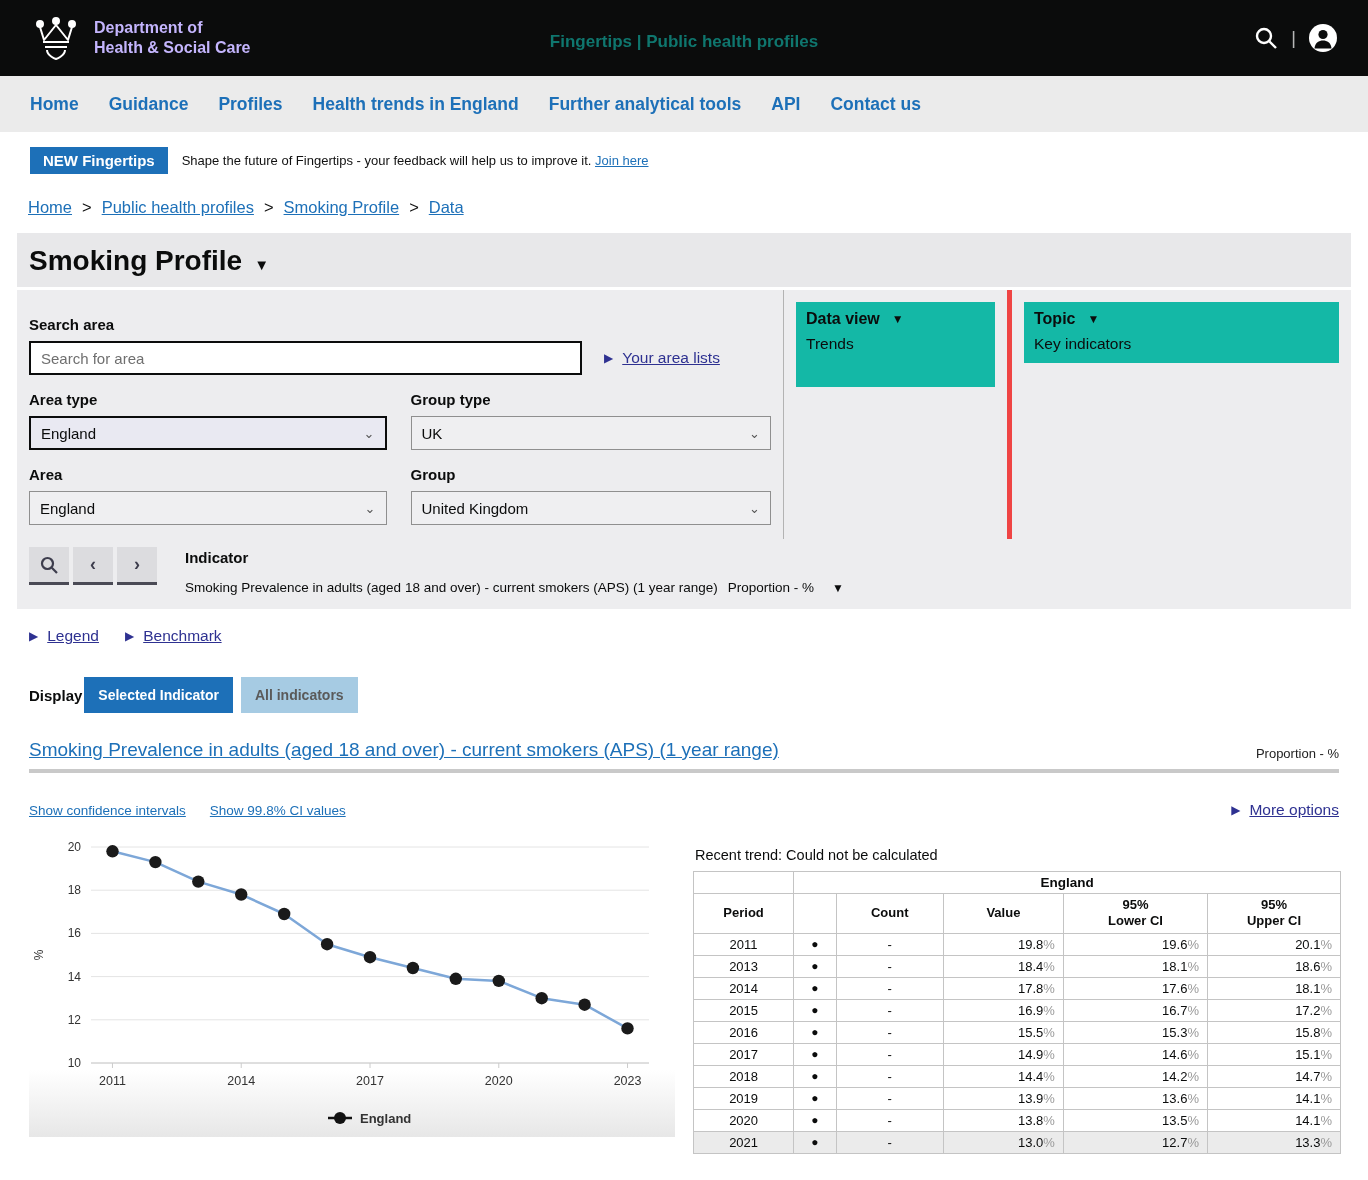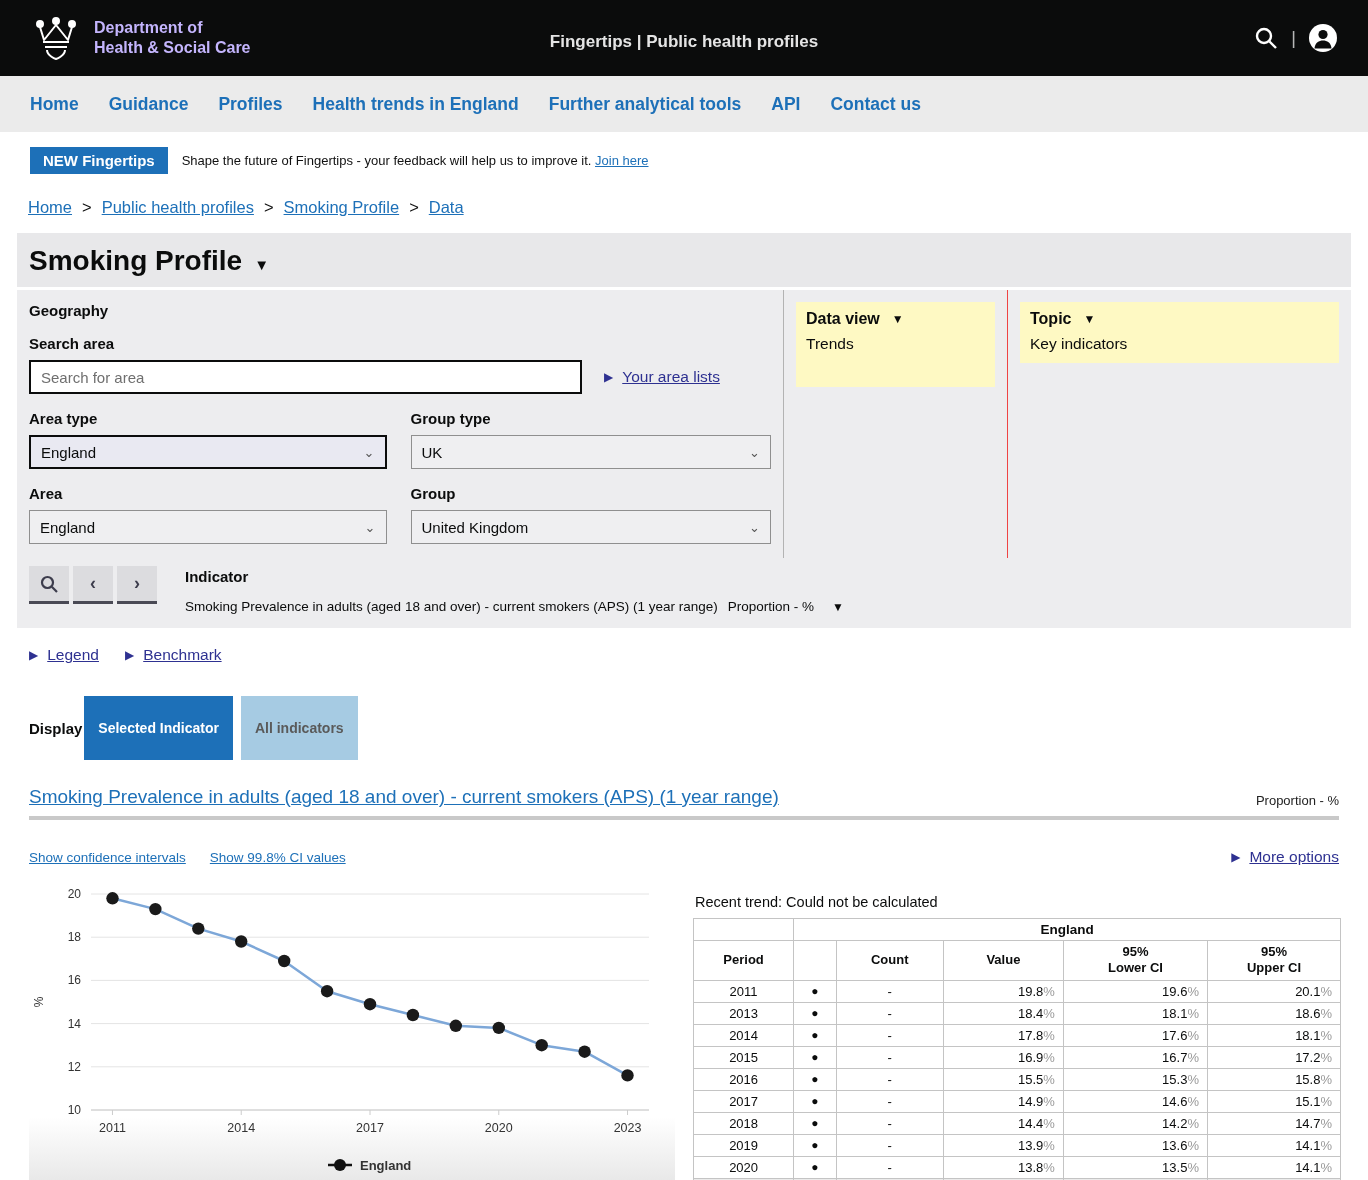--- a/index.html
+++ b/index.html
@@ -10,21 +10,21 @@
     font-family:"Liberation Sans", sans-serif;
   }
   
   .gov-header {
     background:#0b0c0c; height:76px;
     display:flex; align-items:center; padding:0 30px;
   }
   .logo-wrap { display:flex; align-items:center; gap:12px; width:330px; }
   .logo-crown { flex:0 0 auto; }
   .logo-text { color:#c4b5fd; font-weight:bold; font-size:16px; line-height:1.25; }
-  .app-title { flex:1; text-align:center; color:#e5e5e5; font-weight:bold; font-size:17px;margin-top:8px; }
+  .app-title { flex:1; text-align:center; color:#0f766e; font-weight:bold; font-size:17px;margin-top:8px; }
   .header-icons { width:330px; display:flex; justify-content:flex-end; align-items:center; gap:12px; }
   .header-divider { color:#fff; opacity:.7; font-size:18px; }
   
   .main-nav {
     background:#ebebeb; height:56px; display:flex; align-items:center;
     gap:30px; padding:0 30px;
   }
   .main-nav a { color:#1d70b8; font-weight:bold; font-size:17.5px; text-decoration:none; cursor:pointer; }
   
   .banner { display:flex; align-items:center; gap:14px; padding:15px 30px 10px 30px; }
@@ -56,22 +56,22 @@
   .search-input::placeholder { color:#6f6f6f; }
   .fields-grid { display:flex; gap:24px; }
   .fcol-l { width:360px; } .fcol-r { width:363px; }
   .select-box {
     height:34px; display:flex; align-items:center; justify-content:space-between;
     padding:0 10px; font-size:15px; background:#efeff1; border:1px solid #8f8f8f; cursor:pointer;
   }
   .select-box.focused { border:2px solid #0b0c0c; background:#e9e9f2; }
   .select-box .chev { color:#555; font-size:13px; }
   .dv-col { width:224px; border-left:1px solid #b3b3b3; padding:12px 0 0 0; }
-  .topic-col { flex:1; border-left:1px solid #ef4444; padding:12px 0 0 0; }
-  .mini-panel { background:#fef9c3; margin:0 12px; padding:8px 10px 10px 10px; }
+  .topic-col { flex:1; border-left:5px solid #ef4444; padding:12px 0 0 0; }
+  .mini-panel { background:#14b8a6; margin:0 12px; padding:8px 10px 10px 10px; }
   .mini-panel.tall { padding-bottom:34px; }
   .mini-label { font-weight:bold; font-size:16px; display:flex; align-items:center; gap:12px; }
   .mini-label .tri { font-size:12px; }
   .mini-value { font-size:15.5px; margin-top:7px; }
   
   .indicator-bar { display:flex; padding:8px 12px 14px 12px; }
   .ind-buttons { display:flex; gap:4px; }
   .ind-btn {
     width:40px; height:38px; background:#dcdcdf; border:none; border-bottom:3px solid #4a4a55;
     display:flex; align-items:center; justify-content:center; cursor:pointer;
@@ -82,21 +82,21 @@
   .ind-text { font-size:13.5px; margin-top:14px; display:flex; align-items:center; gap:10px; }
   .ind-text .tri { font-size:12px; margin-left:8px; }
   
   .disclosure-row { display:flex; gap:26px; padding:18px 12px 6px 12px; }
   .disc-link { color:#2e3191; font-size:15.5px; display:flex; align-items:center; gap:9px; cursor:pointer; }
   .disc-link a { color:#2e3191; }
   .disc-link .arr { font-size:12px; }
   
   .display-row { display:flex; align-items:center; padding:26px 12px 0 12px; }
   .display-label { font-weight:bold; font-size:15px; }
-  .disp-btn { border:none; font-weight:bold; font-size:14px; padding:24px 14px; cursor:pointer;
+  .disp-btn { border:none; font-weight:bold; font-size:14px; padding:10px 14px; cursor:pointer;
     font-family:"Liberation Sans", sans-serif; }
   .disp-btn.active { background:#1d70b8; color:#fff; margin-left:2px; }
   .disp-btn.inactive { background:#a6cbe3; color:#5a5a5a; margin-left:8px; }
   
   .heading-row { display:flex; align-items:flex-end; justify-content:space-between; padding:26px 12px 8px 12px; }
   .heading-row a { color:#1d70b8; font-size:19px; }
   .heading-units { font-size:13px; color:#222; }
   .thick-rule { height:4px; background:#c9c9c9; margin:0 12px 0 12px; }
   .ci-row { display:flex; align-items:center; padding:28px 12px 4px 12px; }
   .ci-row a.ci { color:#1d70b8; font-size:13.5px; margin-right:24px; }
@@ -180,21 +180,20 @@
 <div class="content">
 
   <div class="title-strip">
     <span>Smoking Profile</span>
     <span class="tri">▼</span>
   </div>
 
   <div class="panel">
     <div class="panel-top">
       <div class="geo-col">
-        <h3>Geography</h3>
         <div class="field-label">Search area</div>
         <div class="search-row">
           <input class="search-input" type="text" placeholder="Search for area" style="">
           <span class="disc-link">
             <span class="arr">▶</span>
             <a href="#" style="text-decoration:underline">Your area lists</a>
           </span>
         </div>
         <div class="fields-grid">
           <div class="fcol-l">

